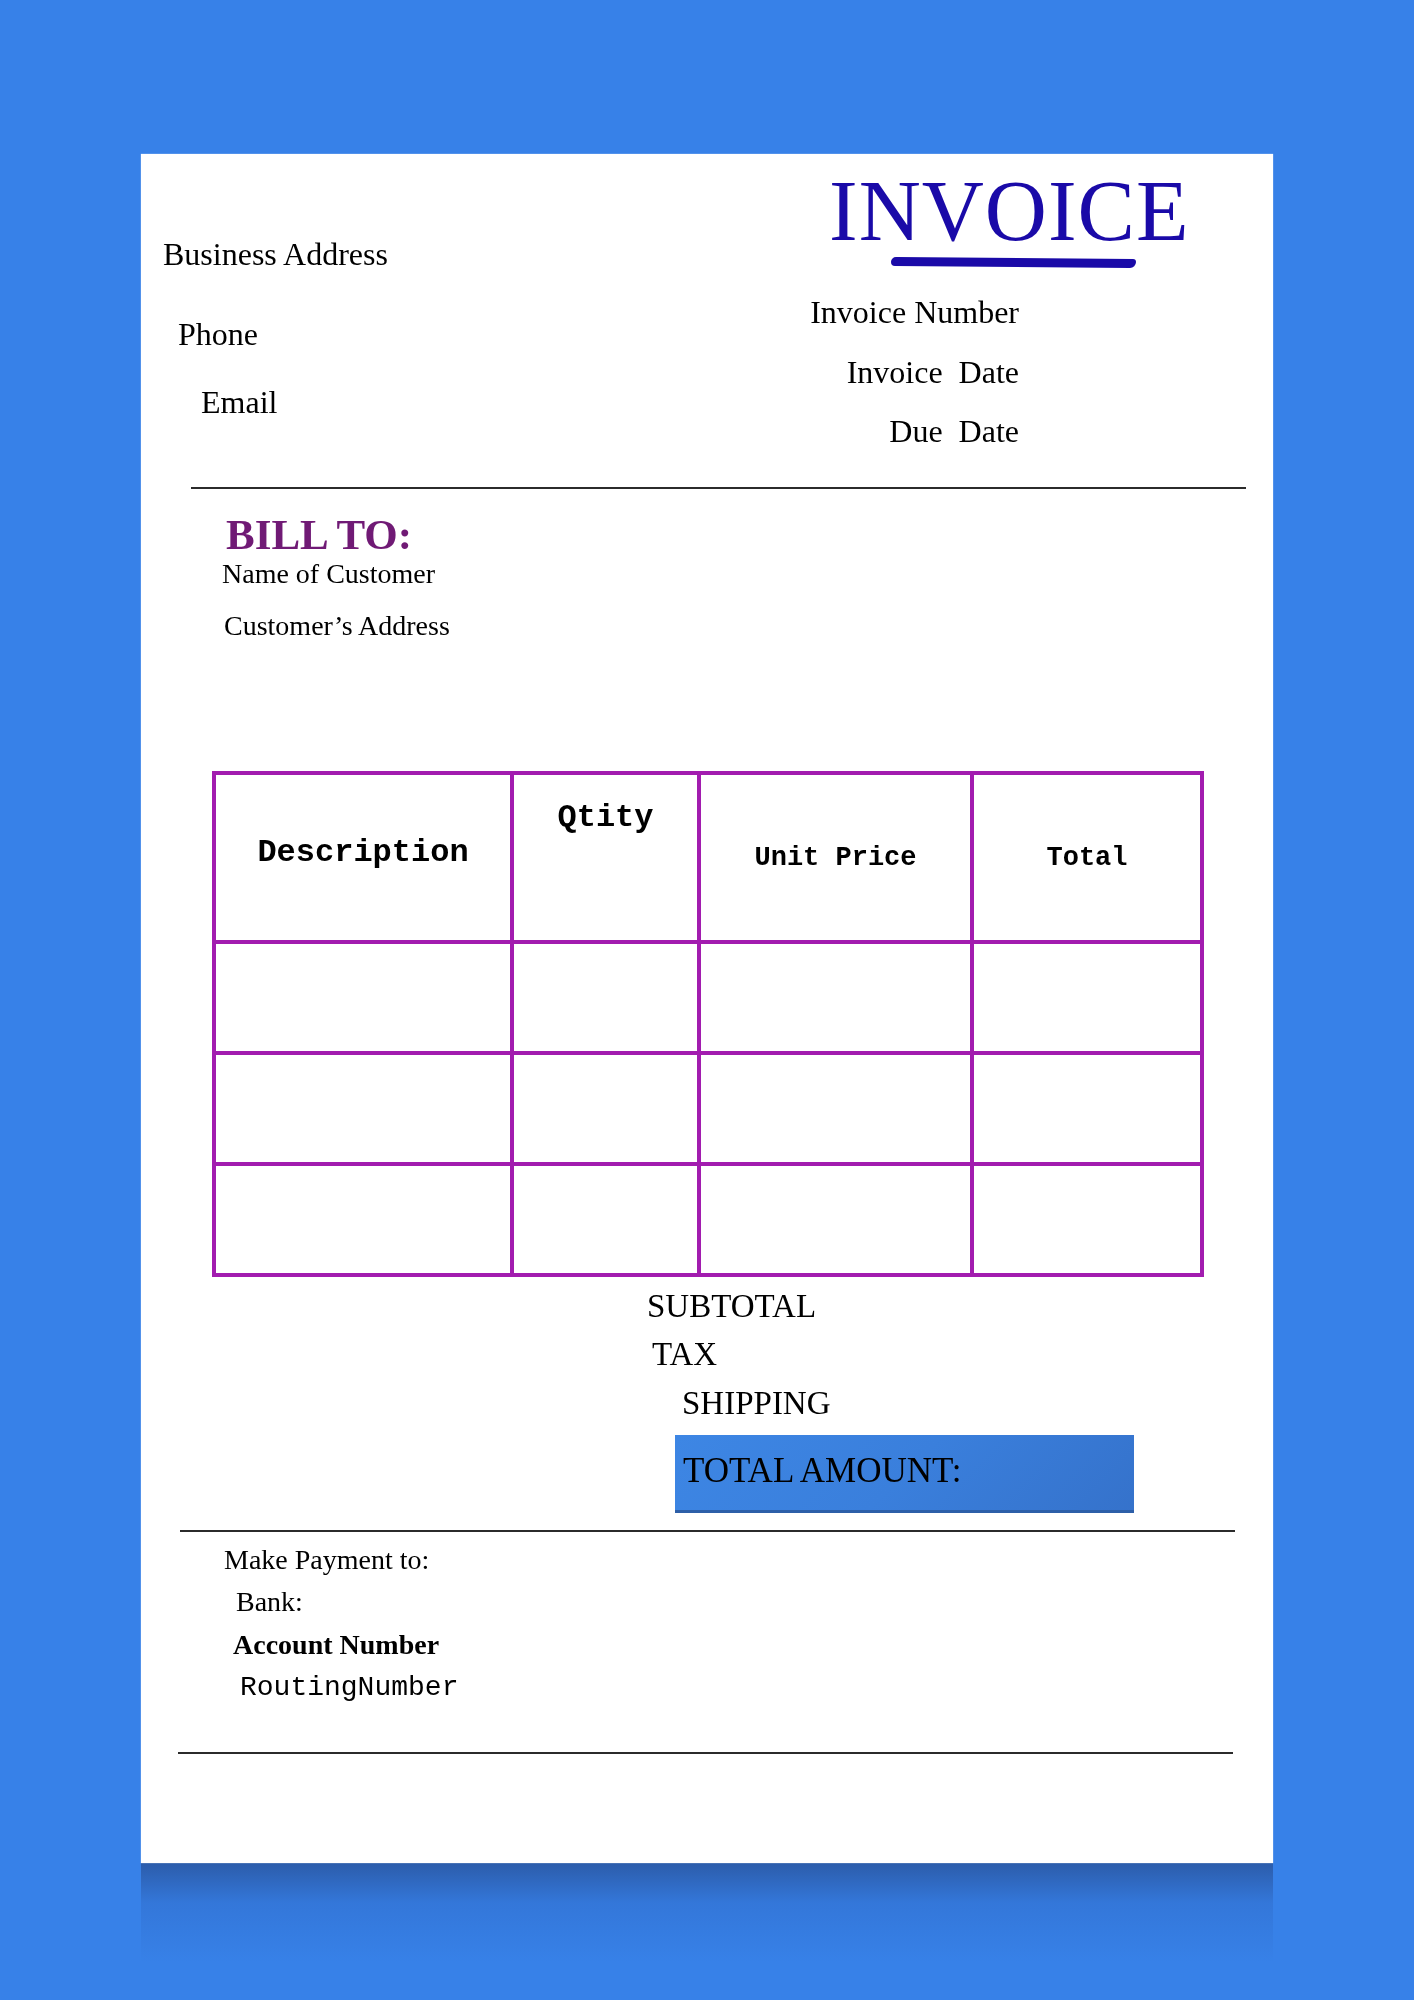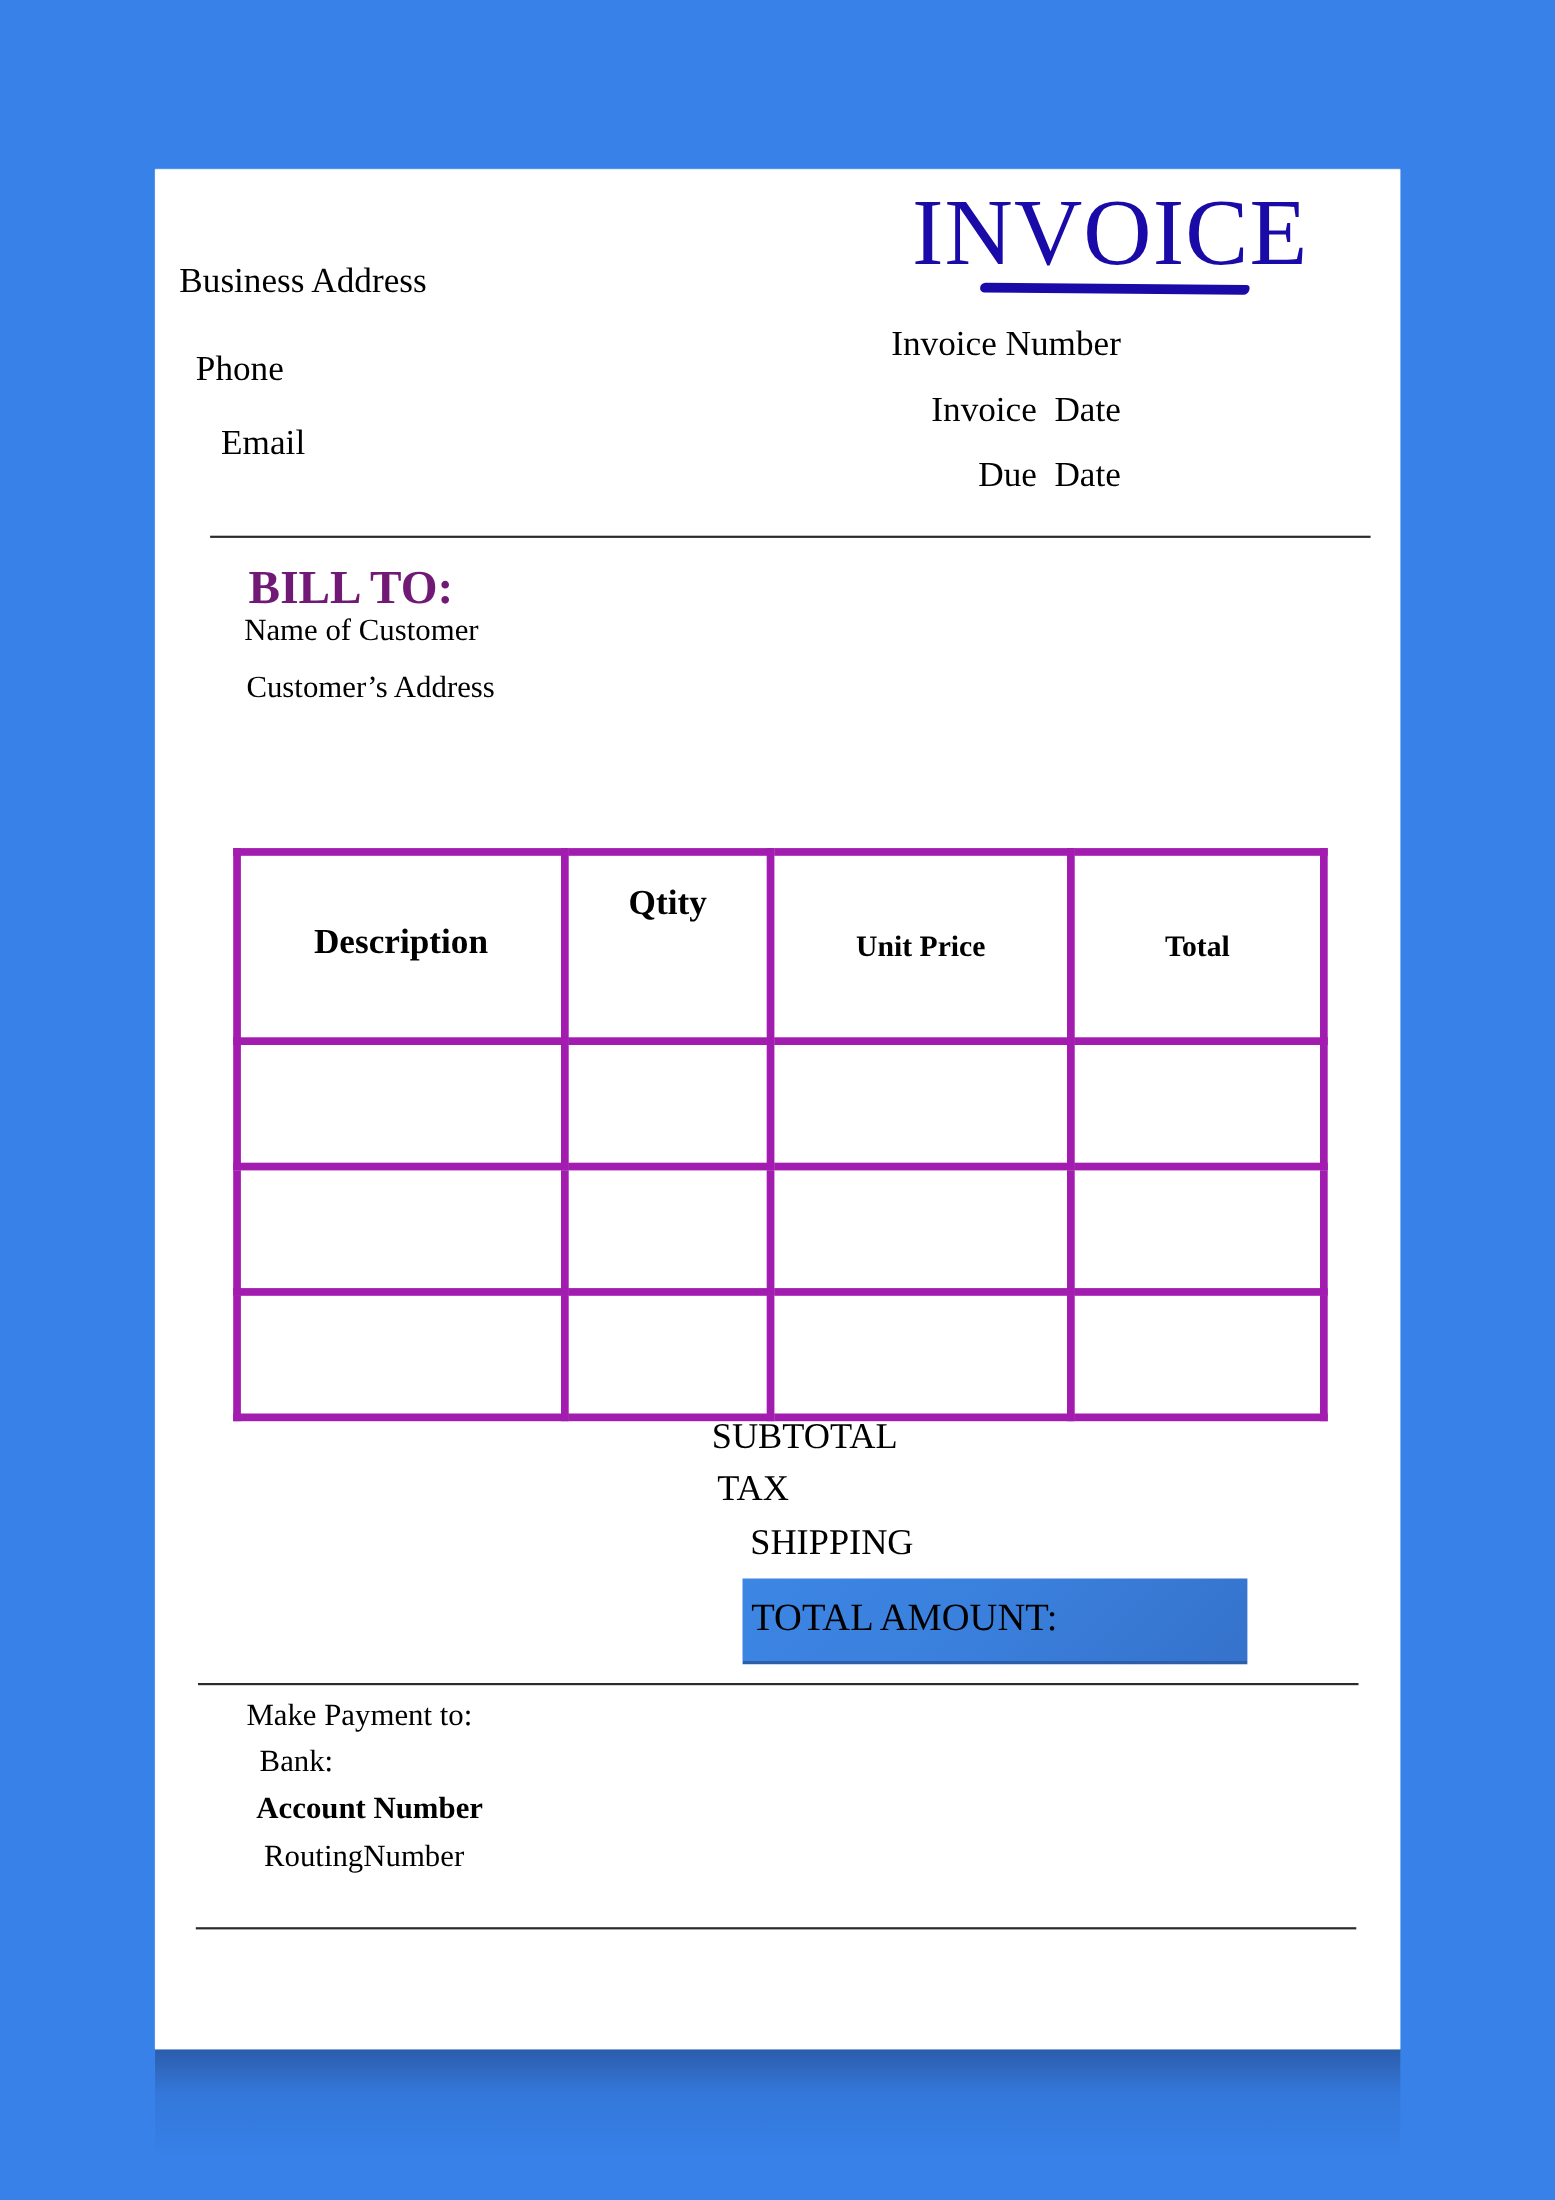--- a/index.html
+++ b/index.html
@@ -71,22 +71,23 @@
 
   .items-table {
     position: absolute;
     left: 71px;
     top: 617px;
     width: 988px;
     border-collapse: collapse;
     table-layout: fixed;
   }
   .items-table th, .items-table td {
-    border: 7px solid #a21caf;
+    border: 4px solid #a21caf;
     padding: 0;
+    font-family: Liberation Mono, monospace;
   }
   .items-table th {
     height: 141px;
     font-weight: bold;
   }
   .items-table td { height: 107px; }
   .th-desc { font-size: 32px; vertical-align: middle; padding-bottom: 10px !important; }
   .th-qty { font-size: 32px; vertical-align: top; padding-top: 24px !important; }
   .th-unit { font-size: 27px; vertical-align: middle; }
   .th-total { font-size: 27px; vertical-align: middle; }
@@ -187,17 +188,17 @@
 
   <div class="total-box">
     <div class="total-label">TOTAL AMOUNT:</div>
   </div>
 
   <div class="divider" style="left:39px; top:1376px; width:1055px;"></div>
 
   <div class="abs payment" style="left:83px; top:1390px;">Make Payment to:</div>
   <div class="abs payment" style="left:95px; top:1432px;">Bank:</div>
   <div class="abs payment" style="left:92px; top:1475px;font-weight:bold;">Account Number</div>
-  <div class="abs payment" style="left:99px; top:1518px;">RoutingNumber</div>
+  <div class="abs payment" style="left:99px; top:1518px;font-family:Liberation Mono, monospace;">RoutingNumber</div>
 
   <div class="divider" style="left:37px; top:1598px; width:1055px;"></div>
 
 </div>
 
 </body></html>

